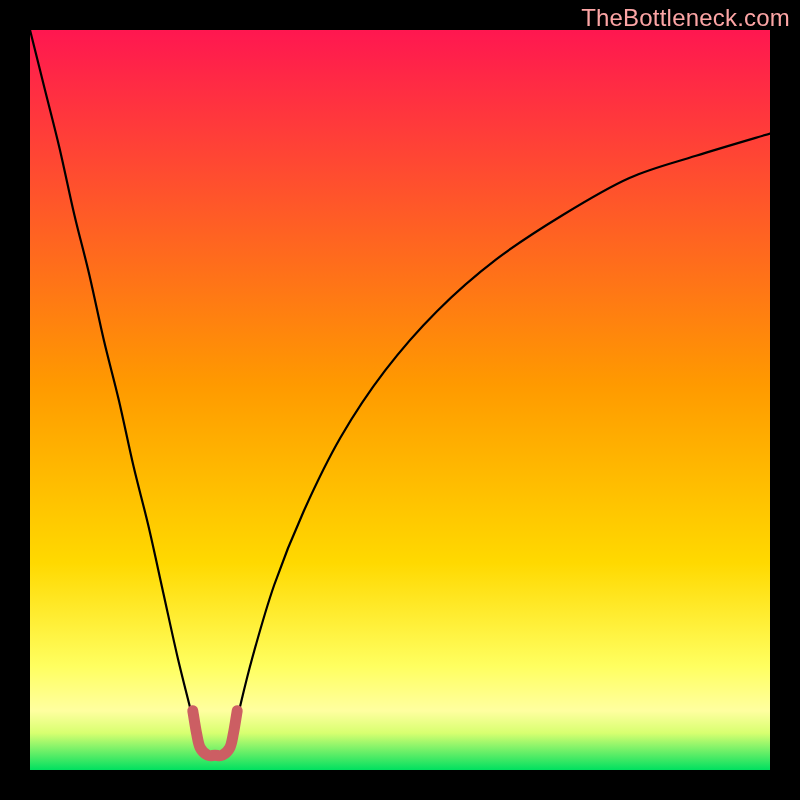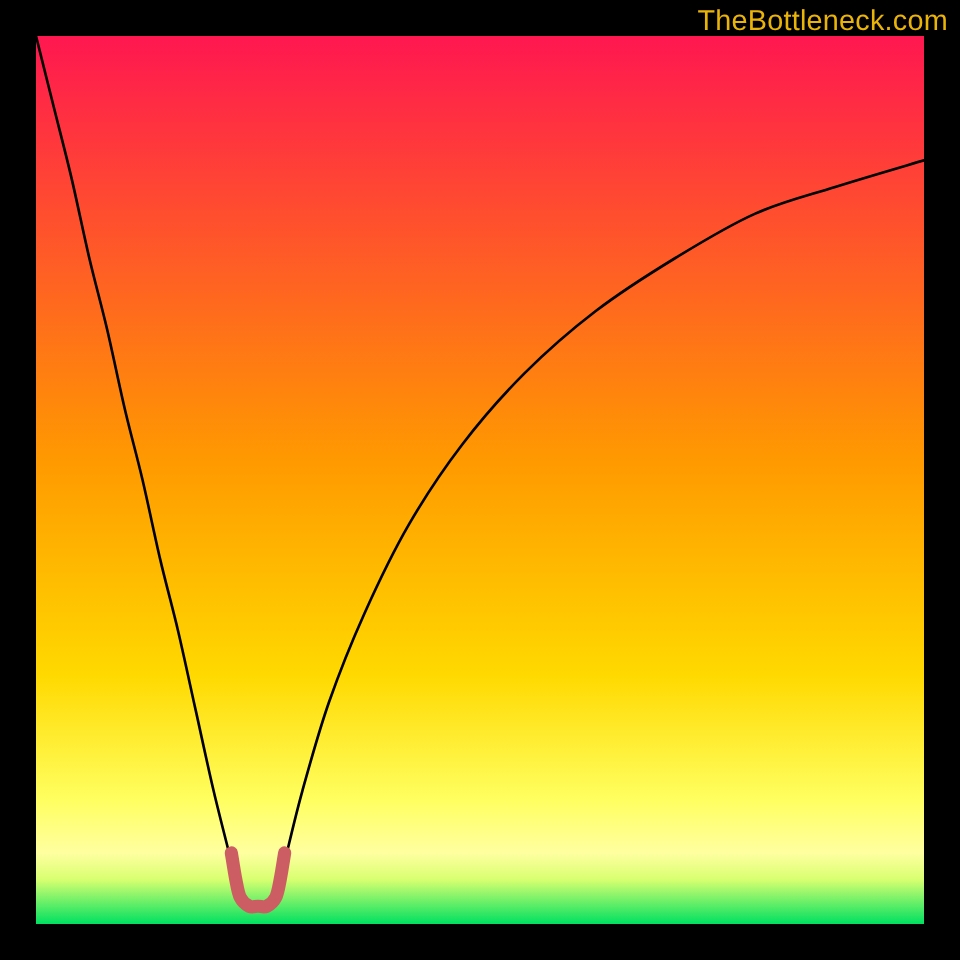--- a/index.html
+++ b/index.html
@@ -23,21 +23,21 @@
     position: absolute;
     left: 0;
     top: 0;
     width: 740px;
     height: 740px;
   }
   .watermark {
     position: absolute;
     top: 4px;
     right: 10px;
-    color: #eab308;
+    color: #fca5a5;
     font-size: 24px;
     font-weight: 500;
     letter-spacing: 0.2px;
     user-select: none;
   }
   svg { display: block; }
 </style>
 </head>
 <body>
 

